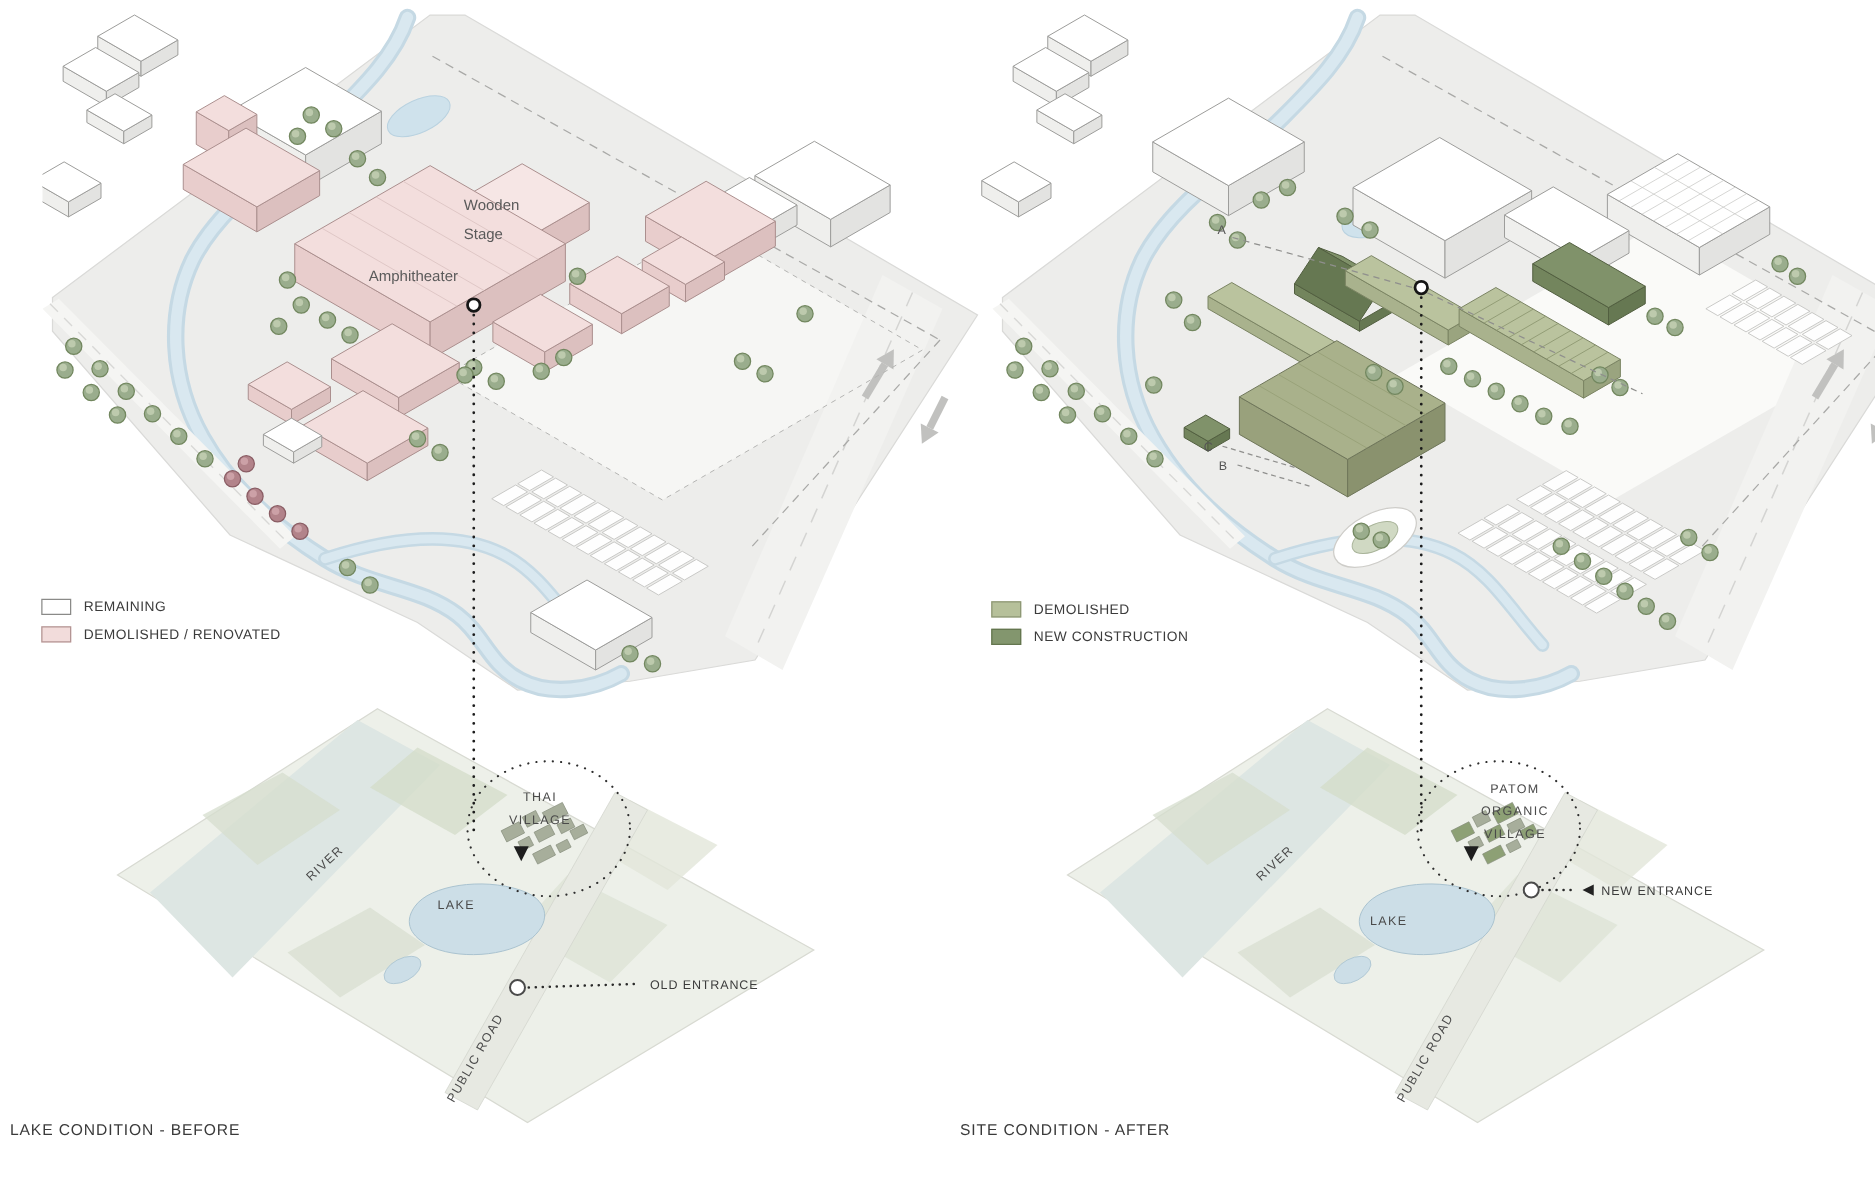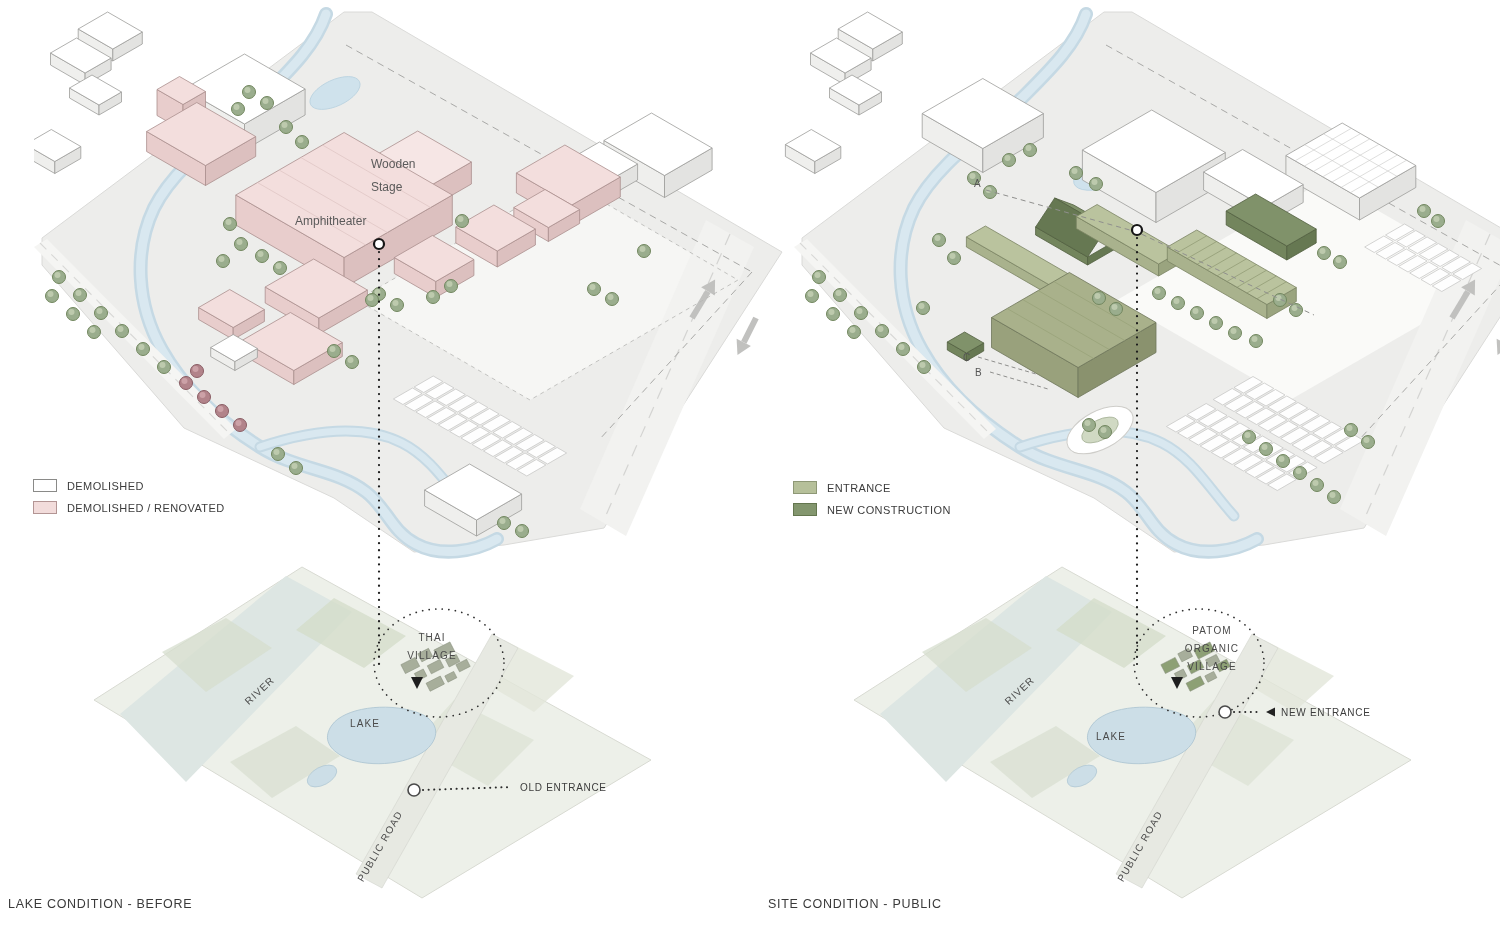--- a/index.html
+++ b/index.html
@@ -550,35 +550,35 @@
     <text class="mlbl" x="1077" y="740" text-anchor="middle">LAKE</text>
     <text class="mlbl" x="988" y="693" text-anchor="middle" transform="rotate(-43 988 693)">RIVER</text>
     <text class="mlbl" x="1109" y="848" text-anchor="middle" transform="rotate(-60 1109 848)">PUBLIC ROAD</text>
     <text class="ent" x="1247" y="716">NEW ENTRANCE</text>
   </svg>
 
   
   <div class="legend" style="left:33px;top:479px">
     <div class="legend-row">
       <span class="swatch" style="background-color: rgb(255, 255, 255); border-color: rgb(138, 138, 136);"></span>
-      <span class="legend-label">DEMOLISHED</span>
+      <span class="legend-label">REMAINING</span>
     </div>
     <div class="legend-row">
       <span class="swatch" style="background-color: rgb(242, 220, 219); border-color: rgb(179, 149, 148);"></span>
       <span class="legend-label">DEMOLISHED / RENOVATED</span>
     </div>
   </div>
 
   <div class="legend" style="left:793px;top:481px">
     <div class="legend-row">
       <span class="swatch" style="background-color: rgb(182, 192, 154); border-color: rgb(142, 152, 118);"></span>
-      <span class="legend-label">ENTRANCE</span>
+      <span class="legend-label">DEMOLISHED</span>
     </div>
     <div class="legend-row">
       <span class="swatch" style="background-color: rgb(131, 150, 110); border-color: rgb(100, 118, 79);"></span>
       <span class="legend-label">NEW CONSTRUCTION</span>
     </div>
   </div>
 
   
   <div class="caption" style="left:8px;top:897px">LAKE CONDITION - BEFORE</div>
-  <div class="caption" style="left:768px;top:897px">SITE CONDITION - PUBLIC</div>
+  <div class="caption" style="left:768px;top:897px">SITE CONDITION - AFTER</div>
 </div>
 
 </body></html>

